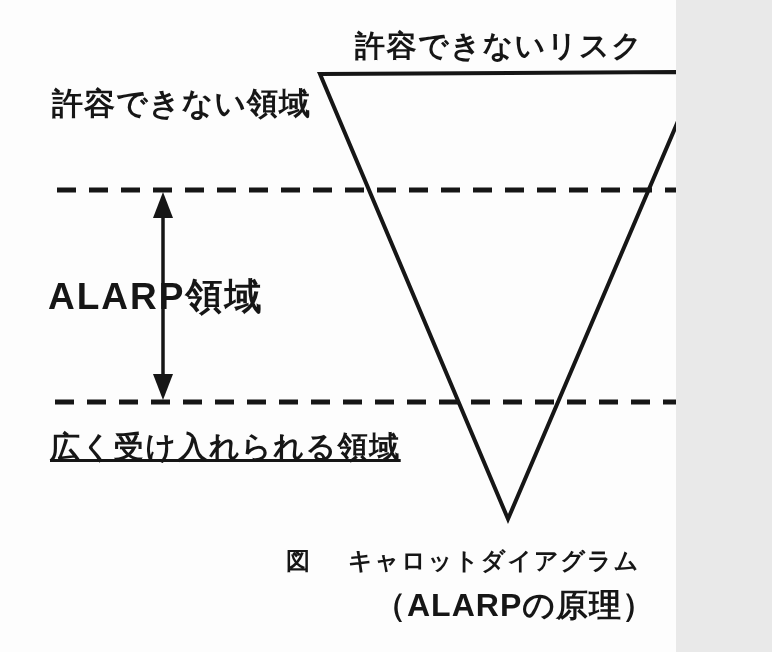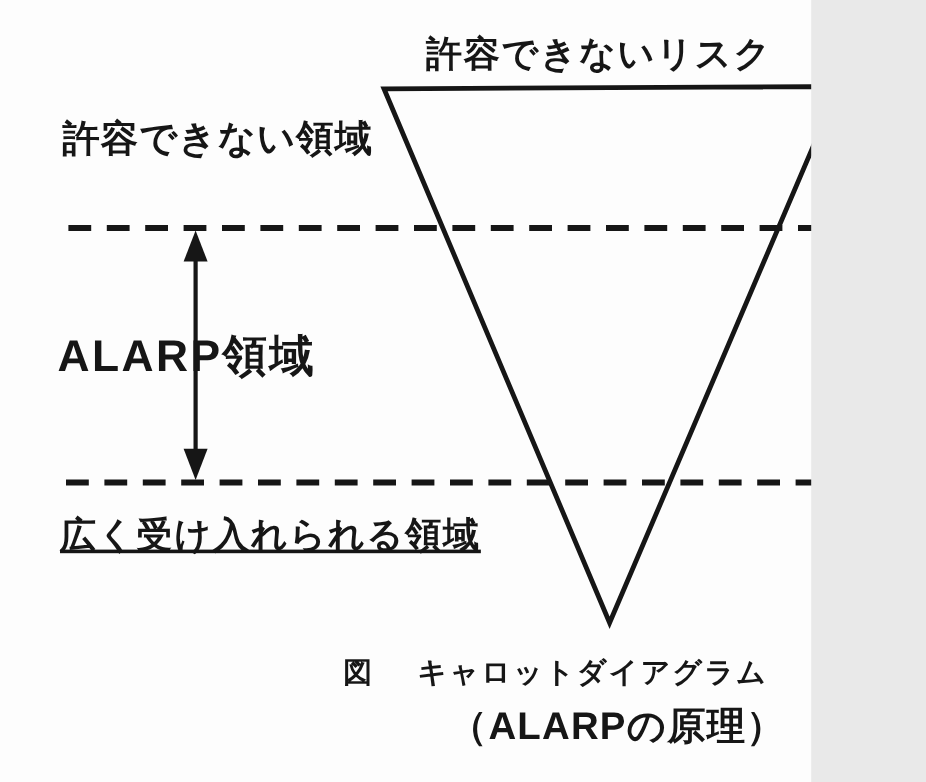--- a/index.html
+++ b/index.html
@@ -25,21 +25,21 @@
   }
   .label {
     position: absolute;
     font-weight: 700;
     line-height: 1;
     white-space: nowrap;
     letter-spacing: 1px;
     color: var(--ink, #161616);
   }
   .top-label      { left: 355px; top: 31px;  font-size: 30px; letter-spacing: 1.5px; }
-  .region-unacc   { left: 52px;  top: 100px; font-size: 31px; text-align: right; }
+  .region-unacc   { left: 52px;  top: 88px; font-size: 31px; text-align: right; }
   .region-alarp   { left: 48px;  top: 278px; font-size: 37px; letter-spacing: 2px; }
   .region-broad   { left: 50px;  top: 432px; font-size: 30px; letter-spacing: 1.5px; text-decoration: underline; }
   .caption-line1  { left: 286px; top: 549px; font-size: 24px; letter-spacing: 2px; }
   .caption-line1 .caption-title { margin-left: 36px; }
   .caption-line2  { left: 374px; top: 589px; font-size: 32px; letter-spacing: 1px; }
 </style>
 </head>
 <body>
 
 <div class="canvas" style="--ink: #161616; --bg: #fdfdfd;">

